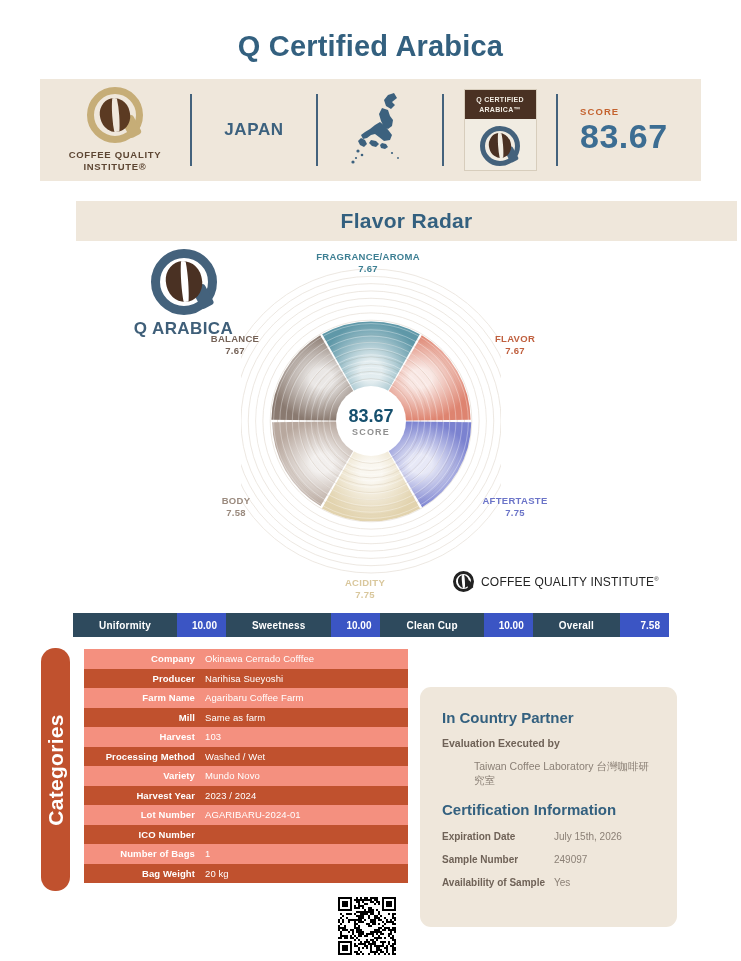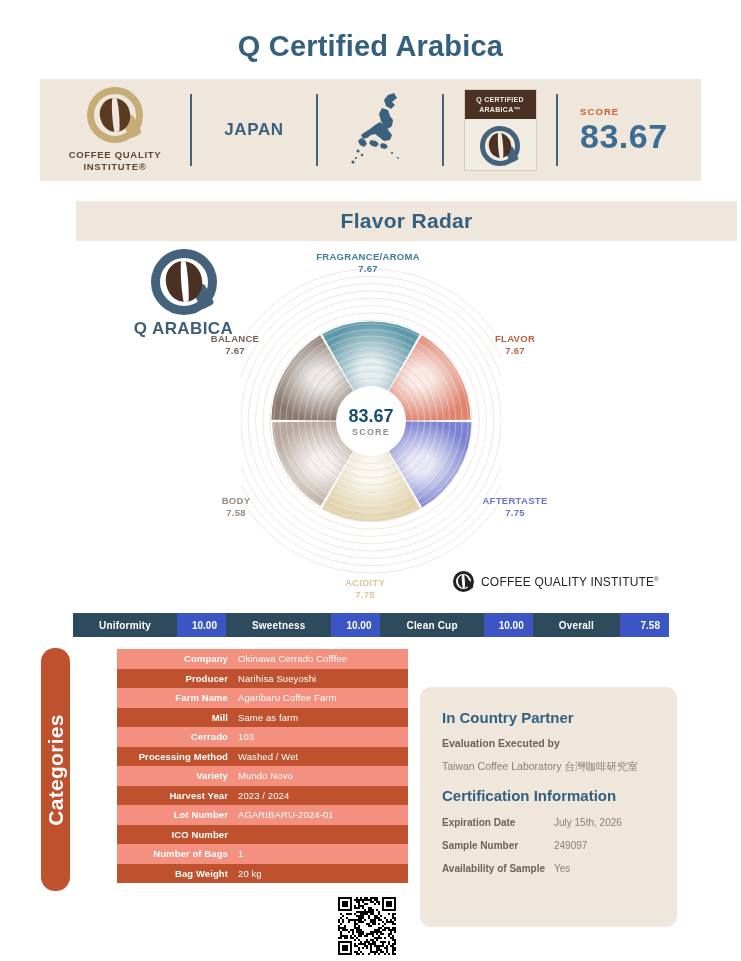--- a/index.html
+++ b/index.html
@@ -177,39 +177,39 @@
     display:flex;align-items:center;justify-content:center;
   }
   .cat-tab span{
     transform:rotate(-90deg);white-space:nowrap;
     color:#ffffff;font-size:21px;font-weight:bold;letter-spacing:.3px;
   }
   .cat-table{
     position:absolute;left:84px;top:649px;width:324px;
     display:flex;flex-direction:column;
   }
-  .cat-row{display:flex;height:19.5px;align-items:center;margin-left:33px;}
+  .cat-row{display:flex;height:19.5px;align-items:center;}
   .cat-row.odd{background:#f4907f;}
   .cat-row.even{background:#c0512e;}
   .cat-key{
     width:118px;text-align:right;padding-right:7px;box-sizing:border-box;
     color:#ffffff;font-size:9.5px;font-weight:bold;letter-spacing:.1px;
   }
   .cat-val{
     flex:1;color:#ffffff;font-size:9.5px;padding-left:3px;letter-spacing:.1px;
   }
 
   
   .info-panel{
     position:absolute;left:420px;top:687px;width:257px;height:240px;
     background:#efe7db;border-radius:11px;padding:22px 22px 0 22px;box-sizing:border-box;
   }
   .ip-h1{font-size:15px;font-weight:bold;color:#33607f;margin:0 0 11px 0;}
   .ip-sub{font-size:10.5px;font-weight:bold;color:#6f6257;margin-bottom:11px;}
-  .ip-lab{font-size:10.5px;color:#8b8076;margin-bottom:13px;}
+  .ip-lab{font-size:10.5px;color:#8b8076;margin-bottom:13px;margin-left:32px;}
   .ip-h2{font-size:15px;font-weight:bold;color:#33607f;margin:0 0 13px 0;}
   .ip-row{display:flex;margin-bottom:12px;}
   .ip-key{width:112px;font-size:10px;font-weight:bold;color:#6f6257;}
   .ip-val{flex:1;font-size:10px;color:#8b8076;}
 
   
   .qr{position:absolute;left:331px;top:897px;width:72px;height:58px;}
 </style>
 </head>
 <body>
@@ -417,21 +417,21 @@
       </div>
       <div class="cat-row odd">
         <div class="cat-key">Farm Name</div>
         <div class="cat-val">Agaribaru Coffee Farm</div>
       </div>
       <div class="cat-row even">
         <div class="cat-key">Mill</div>
         <div class="cat-val">Same as farm</div>
       </div>
       <div class="cat-row odd">
-        <div class="cat-key">Cerrado</div>
+        <div class="cat-key">Harvest</div>
         <div class="cat-val">103</div>
       </div>
       <div class="cat-row even">
         <div class="cat-key">Processing Method</div>
         <div class="cat-val">Washed / Wet</div>
       </div>
       <div class="cat-row odd">
         <div class="cat-key">Variety</div>
         <div class="cat-val">Mundo Novo</div>
       </div>

